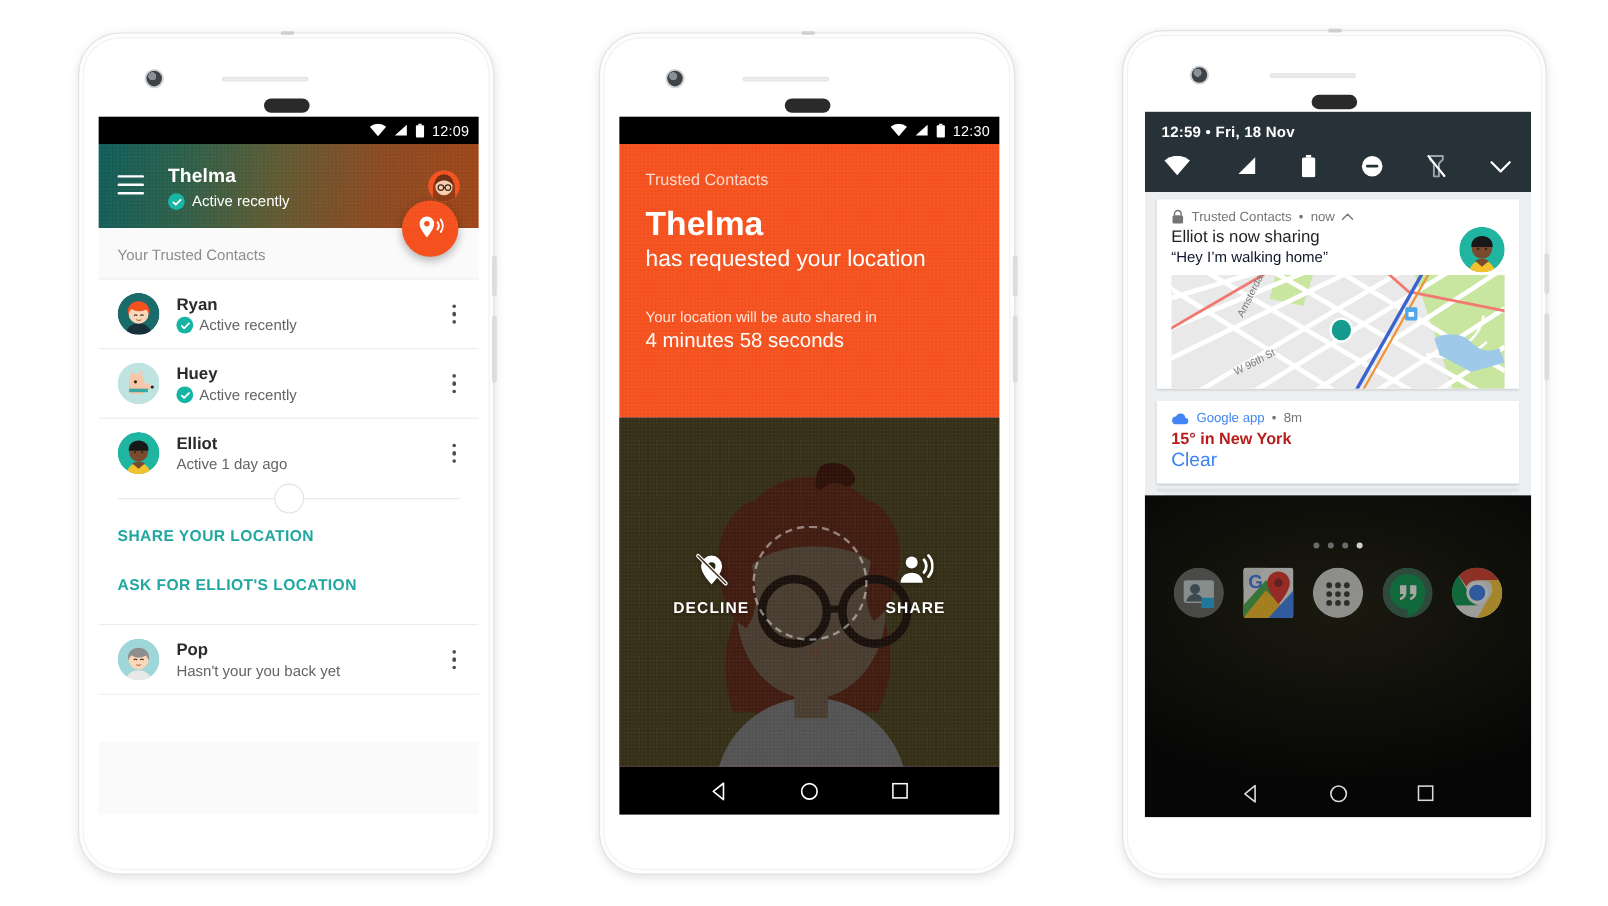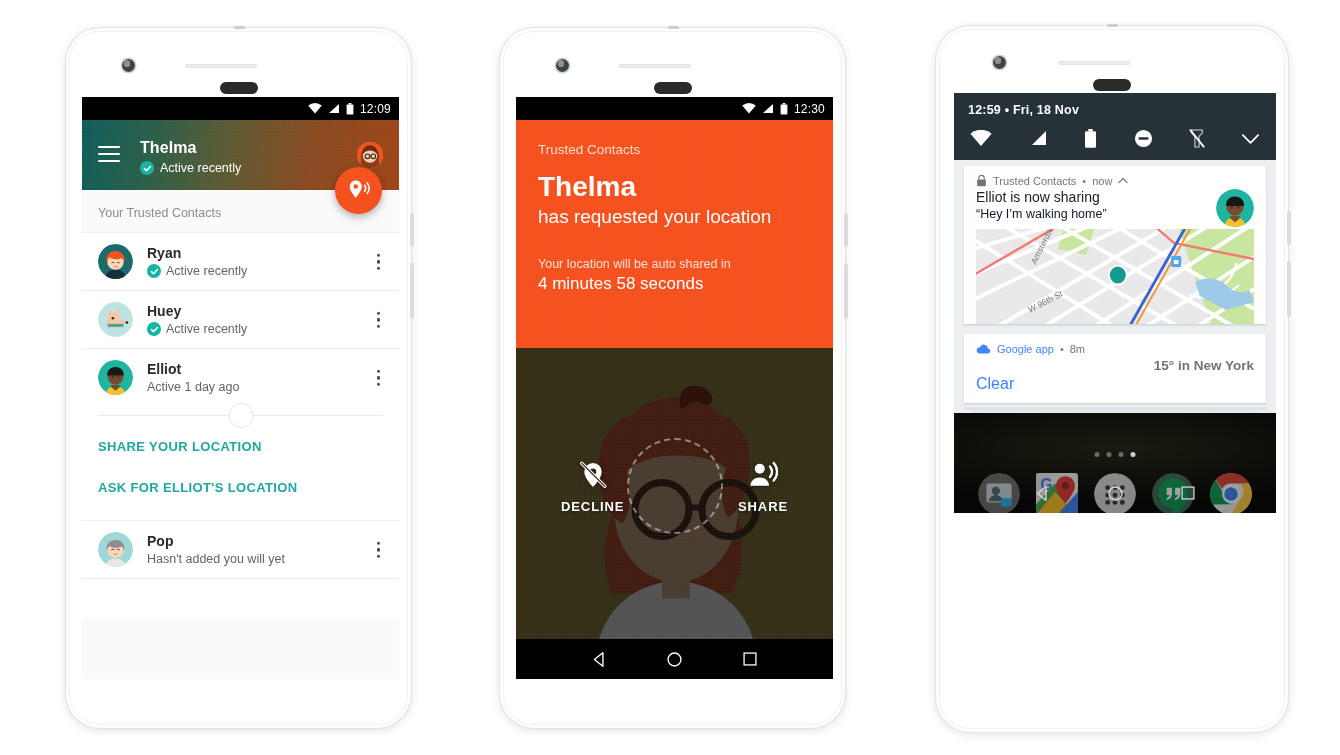--- a/index.html
+++ b/index.html
@@ -124,21 +124,21 @@
   .notif-title { font-size:14px; color:#212121; }
   .notif-text { font-size:12.5px; color:#0f172a; margin-top:2px;}
   .notif-avatar { position:absolute; right:12px; top:2px; width:38px; height:38px;
                   border-radius:50%; overflow:hidden;}
   .notif-map { margin:0 12px 10px 12px; height:95px; overflow:hidden; position:relative;}
   .notif-map svg{display:block;width:100%;height:100%;}
   .notif2-head { display:flex; align-items:center; gap:6px; padding:9px 12px 0 12px; font-size:11px;}
   .notif2-app { color:#4285f4; }
   .notif2-time { color:#757575; }
   .gweather { padding:3px 12px 10px 12px;}
-  .gw-title { font-size:13.5px; color:#737373; font-weight:bold;text-align:right;}
+  .gw-title { font-size:13.5px; color:#b91c1c; font-weight:bold;}
   .gw-sub { font-size:16px; color:#3b82f6; margin-top:2px;}
   .shade-edge { height:3px; background:#dfe3e5; margin:0 10px; }
   .shade-edge2 { height:3px; background:#e7eaec; margin:0 16px; }
   .home { flex:1 1 auto; background:#050505; position:relative;}
   .home::before { content:""; position:absolute; inset:0;
      background: radial-gradient(120% 80% at 50% 35%, #1b1a10 0%, #060606 70%); }
   .dots { position:absolute; left:50%; transform:translateX(-50%); top:39px; display:flex; gap:7px;}
   .dots i { width:5px; height:5px; border-radius:50%; background:#6b6b6b; display:block;}
   .dots i.on { background:#cfcfcf; }
   .dock { position:absolute; left:0; right:0; top:60px; display:flex;
@@ -317,21 +317,21 @@
               <path d="M8 40c1-6 5.6-9.6 12-9.6S31 34 32 40z" fill="#e8e8e8"></path>
               <circle cx="20" cy="20" r="9.6" fill="#fbd7b9"></circle>
               <path d="M10 18.5C10 12.5 14.4 9 20 9s10 3.5 10 9.5c0 1.4-.6 2.5-.6 2.5-.8-3-2.4-4.6-2.4-4.6-4.4 2.8-10.6 2-13.6-.4-1.4 1-2.4 2.8-2.8 5 0 0-.6-1.2-.6-2.6z" fill="#8d8d8d"></path>
               <path d="M15.6 20.2c.8-.7 1.9-.7 2.7 0M21.8 20.2c.8-.7 1.9-.7 2.7 0" stroke="#3b2318" stroke-width="1.1" fill="none" stroke-linecap="round"></path>
               <path d="M18.2 25c1.1.9 2.6.9 3.7 0" stroke="#b9735a" stroke-width="1.1" fill="none" stroke-linecap="round"></path>
             </svg>
           </div>
           <div>
             <div class="c-name">Pop</div>
             <div class="c-status">
-              <span>Hasn't added you will yet</span>
+              <span>Hasn't your you back yet</span>
             </div>
           </div>
           <div class="kebab">
               <i></i>
               <i></i>
               <i></i>
             </div>
         </div>
 
         <div class="list-tail"></div>
@@ -433,21 +433,21 @@
 
   <div class="phone" style="left:936px; top:26px; width:352px; height:706px;">
     <div class="topnotch" style="left:50%;margin-left:-5px;top:-2px;"></div>
     <div class="sidebtn" style="right:-3px;top:185px;height:34px;"></div>
     <div class="sidebtn" style="right:-3px;top:235px;height:56px;"></div>
     <div class="phone-inner">
       <div class="cam" style="left:53px; top:26px;"></div>
       <div class="speaker-slit" style="left:118px; top:31px; width:72px;"></div>
       <div class="speaker-pill" style="left:50%; margin-left:-19px; top:49px; width:38px;"></div>
 
-      <div class="screen" style="left:14px; top:63px; width:322px; height:420px; display:flex; flex-direction:column;">
+      <div class="screen" style="left:14px; top:63px; width:322px; height:588px; display:flex; flex-direction:column;">
 
         <div class="qs">
           <div class="qs-time">
             <span>12:59</span>
             <span>•</span>
             <span>Fri, 18 Nov</span>
           </div>
           <div class="qs-icons">
             <svg width="22" height="17" viewBox="0 0 22 17">
                 <path d="M11 16 0.4 3.8a16 16 0 0 1 21.2 0Z" fill="#fff"></path>

